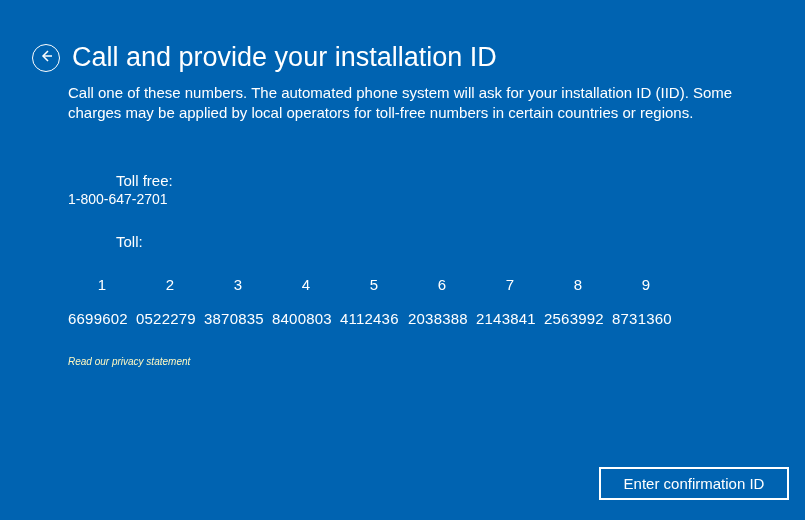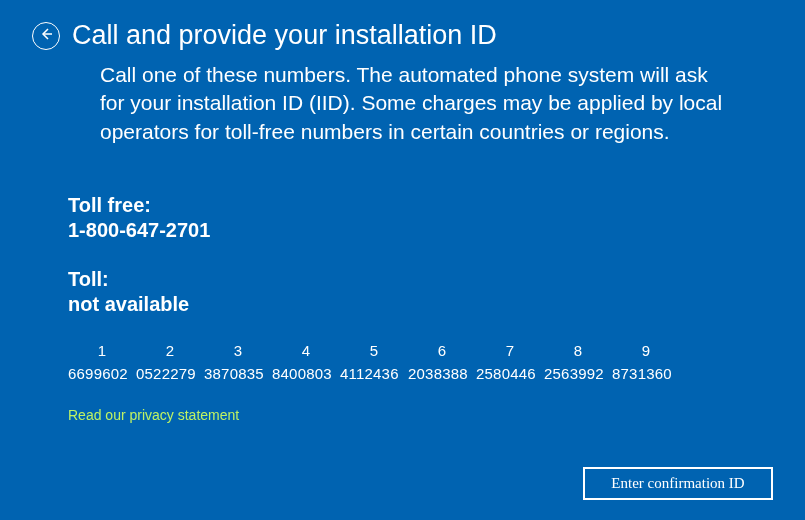--- a/index.html
+++ b/index.html
@@ -12,21 +12,21 @@
       height: 520px;
       background: #0063b1;
       font-family: "Segoe UI", Arial, sans-serif;
       color: #ffffff;
       overflow: hidden;
       position: relative;
     }
     .header {
       display: flex;
       align-items: center;
-      padding: 20px 32px 10px 32px;
+      padding: 42px 32px 10px 32px;
     }
     .back-button {
       width: 28px;
       height: 28px;
       border: 1.8px solid #ffffff;
       border-radius: 50%;
       display: flex;
       align-items: center;
       justify-content: center;
       cursor: pointer;
@@ -38,33 +38,33 @@
       height: 16px;
     }
     .title {
       font-size: 27px;
       font-weight: 300;
     }
     .content {
       padding: 0 68px;
     }
     .description {
-      font-size: 21px;
+      font-size: 15px;
       line-height: 1.35;
       margin-bottom: 48px;
-      margin-left: 32px;
     }
     .field-label {
-      font-size: 20px;
-      font-weight: 700;
+      font-size: 15px;
+      font-weight: 400;
       margin-bottom: 2px;
+      margin-left: 48px;
     }
     .field-value {
-      font-size: 20px;
-      font-weight: 700;
+      font-size: 14px;
+      font-weight: 400;
     }
     .section {
       margin-bottom: 26px;
     }
     .iid-section {
       margin-bottom: 24px;
     }
     .iid-table {
       margin-top: 10px;
     }
@@ -75,34 +75,35 @@
       width: 68px;
       font-size: 15px;
     }
     .iid-header-row .iid-cell {
       text-align: center;
       padding-bottom: 6px;
     }
     .iid-data-row .iid-cell {
       text-align: left;
       letter-spacing: 0.2px;
+      margin-top: 11px;
     }
     .privacy-link {
-      font-size: 14px;
-      color: #bef264;
+      font-size: 10px;
+      color: #fef9c3;
       cursor: pointer;
       display: inline-block;
+      font-style: italic;
     }
     .footer {
       position: absolute;
       bottom: 20px;
-      right: 32px;
+      right: 16px;
       display: flex;
       gap: 20px;
-      font-family: Liberation Serif, serif;
     }
     .btn {
       border: 2px solid #ffffff;
       background: transparent;
       color: #ffffff;
       font-size: 15px;
       padding: 6px 18px;
       cursor: pointer;
       font-family: inherit;
       min-width: 90px;
@@ -129,21 +130,20 @@
 <div class="content">
   <p class="description">Call one of these numbers. The automated phone system will ask for your installation ID (IID). Some charges may be applied by local operators for toll-free numbers in certain countries or regions.</p>
 
   <div class="section">
     <div class="field-label">Toll free:</div>
     <div class="field-value">1-800-647-2701</div>
   </div>
 
   <div class="section">
     <div class="field-label">Toll:</div>
-    <div class="field-value">not available</div>
   </div>
 
   <div class="iid-section">
     <div class="iid-table">
       <div class="iid-row iid-header-row">
         <div class="iid-cell">1</div>
         <div class="iid-cell">2</div>
         <div class="iid-cell">3</div>
         <div class="iid-cell">4</div>
         <div class="iid-cell">5</div>
@@ -152,21 +152,21 @@
         <div class="iid-cell">8</div>
         <div class="iid-cell">9</div>
       </div>
       <div class="iid-row iid-data-row">
         <div class="iid-cell">6699602</div>
         <div class="iid-cell">0522279</div>
         <div class="iid-cell">3870835</div>
         <div class="iid-cell">8400803</div>
         <div class="iid-cell">4112436</div>
         <div class="iid-cell">2038388</div>
-        <div class="iid-cell">2580446</div>
+        <div class="iid-cell">2143841</div>
         <div class="iid-cell">2563992</div>
         <div class="iid-cell">8731360</div>
       </div>
     </div>
   </div>
 
   <a class="privacy-link">Read our privacy statement</a>
 </div>
 
 <div class="footer">

